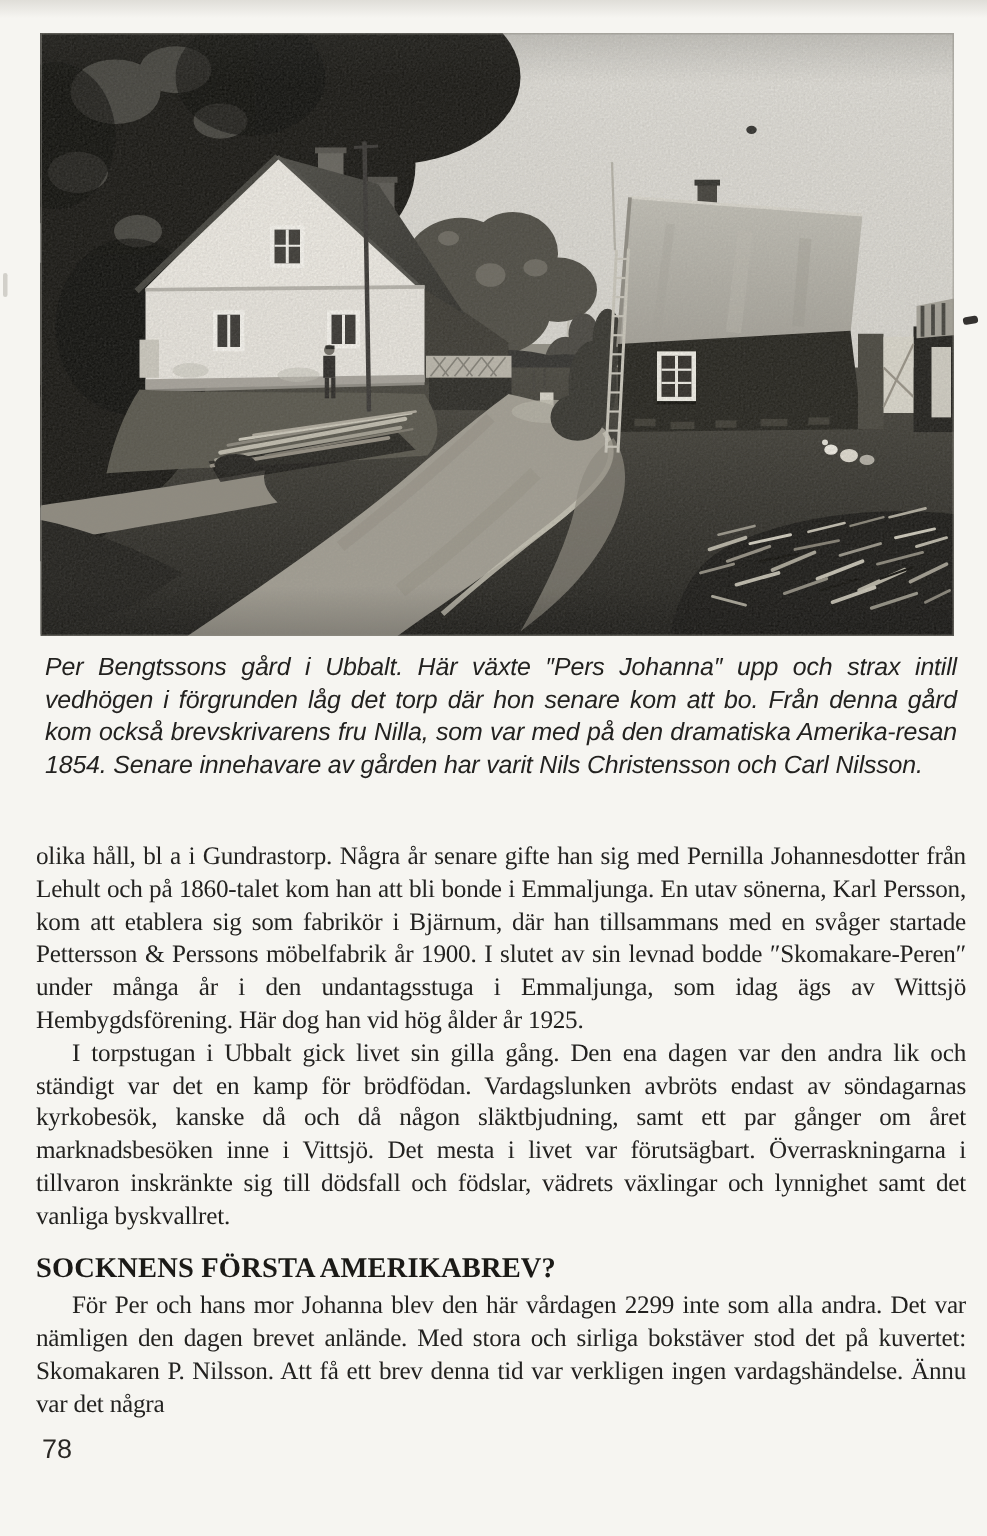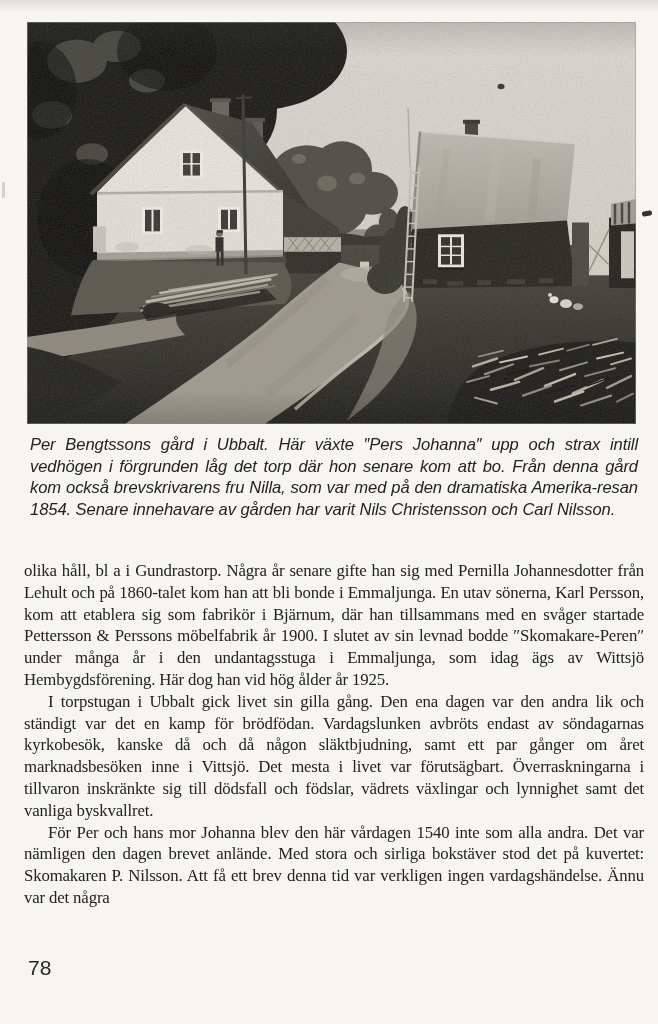--- a/index.html
+++ b/index.html
@@ -36,21 +36,21 @@
     font-size:16.8px; line-height:21.8px; text-align:justify;
     letter-spacing:-0.15px; color:#232220;font-family:Liberation Serif, serif;
   }
   .para { margin:0; text-indent:24px; }
   .para.first { text-indent:0; }
   .heading {
     margin:13px 0 3px 0; font-size:19px; font-weight:bold;
     letter-spacing:0.1px; color:#1b1a17; text-align:left; text-indent:0;
   }
   .pagenum {
-    position:absolute; left:28px; top:956px; font-size:21px; color:#2a2825;
+    position:absolute; left:28px; top:956px; font-size:18px; color:#2a2825;
   }
 </style>
 </head>
 <body>
 
 <div class="page">
 
   <div class="scan-top"></div>
 
   <figure class="photo">
@@ -349,21 +349,22 @@
       <rect x="0" y="0" width="609" height="411" filter="url(#grainF)" opacity="0.22" style="mix-blend-mode:screen"></rect>
       <rect x="0.5" y="0.5" width="608" height="410" fill="none" stroke="#8f8d85" stroke-width="1" opacity="0.5"></rect>
     </svg>
   </figure>
 
   <p class="caption">Per Bengtssons gård i Ubbalt. Här växte ″Pers Johanna″ upp och strax intill vedhögen i förgrunden låg det torp där hon senare kom att bo. Från denna gård kom också brevskrivarens fru Nilla, som var med på den dramatiska Amerika-resan 1854. Senare innehavare av gården har varit Nils Christensson och Carl Nilsson.</p>
 
   <div class="body-text">
     <p class="para first">olika håll, bl a i Gundrastorp. Några år senare gifte han sig med Pernilla Johannesdotter från Lehult och på 1860-talet kom han att bli bonde i Emmaljunga. En utav sönerna, Karl Persson, kom att etablera sig som fabrikör i Bjärnum, där han tillsammans med en svåger startade Pettersson &amp; Perssons möbelfabrik år 1900. I slutet av sin levnad bodde ″Skomakare-Peren″ under många år i den undantagsstuga i Emmaljunga, som idag ägs av Wittsjö Hembygdsförening. Här dog han vid hög ålder år 1925.</p>
     <p class="para">I torpstugan i Ubbalt gick livet sin gilla gång. Den ena dagen var den andra lik och ständigt var det en kamp för brödfödan. Vardagslunken avbröts endast av söndagarnas kyrkobesök, kanske då och då någon släktbjudning, samt ett par gånger om året marknadsbesöken inne i Vittsjö. Det mesta i livet var förutsägbart. Överraskningarna i tillvaron inskränkte sig till dödsfall och födslar, vädrets växlingar och lynnighet samt det vanliga byskvallret.</p>
-    <p class="para">För Per och hans mor Johanna blev den här vårdagen 1540 inte som alla andra. Det var nämligen den dagen brevet anlände. Med stora och sirliga bokstäver stod det på kuvertet: Skomakaren P. Nilsson. Att få ett brev denna tid var verkligen ingen vardagshändelse. Ännu var det några</p>
+    <h2 class="heading">SOCKNENS FÖRSTA AMERIKABREV?</h2>
+    <p class="para">För Per och hans mor Johanna blev den här vårdagen 2299 inte som alla andra. Det var nämligen den dagen brevet anlände. Med stora och sirliga bokstäver stod det på kuvertet: Skomakaren P. Nilsson. Att få ett brev denna tid var verkligen ingen vardagshändelse. Ännu var det några</p>
   </div>
 
   <div class="pagenum">78</div>
 
   <div class="speck-right"></div>
   <div class="speck-left"></div>
 
 </div>
 
 </body></html>

